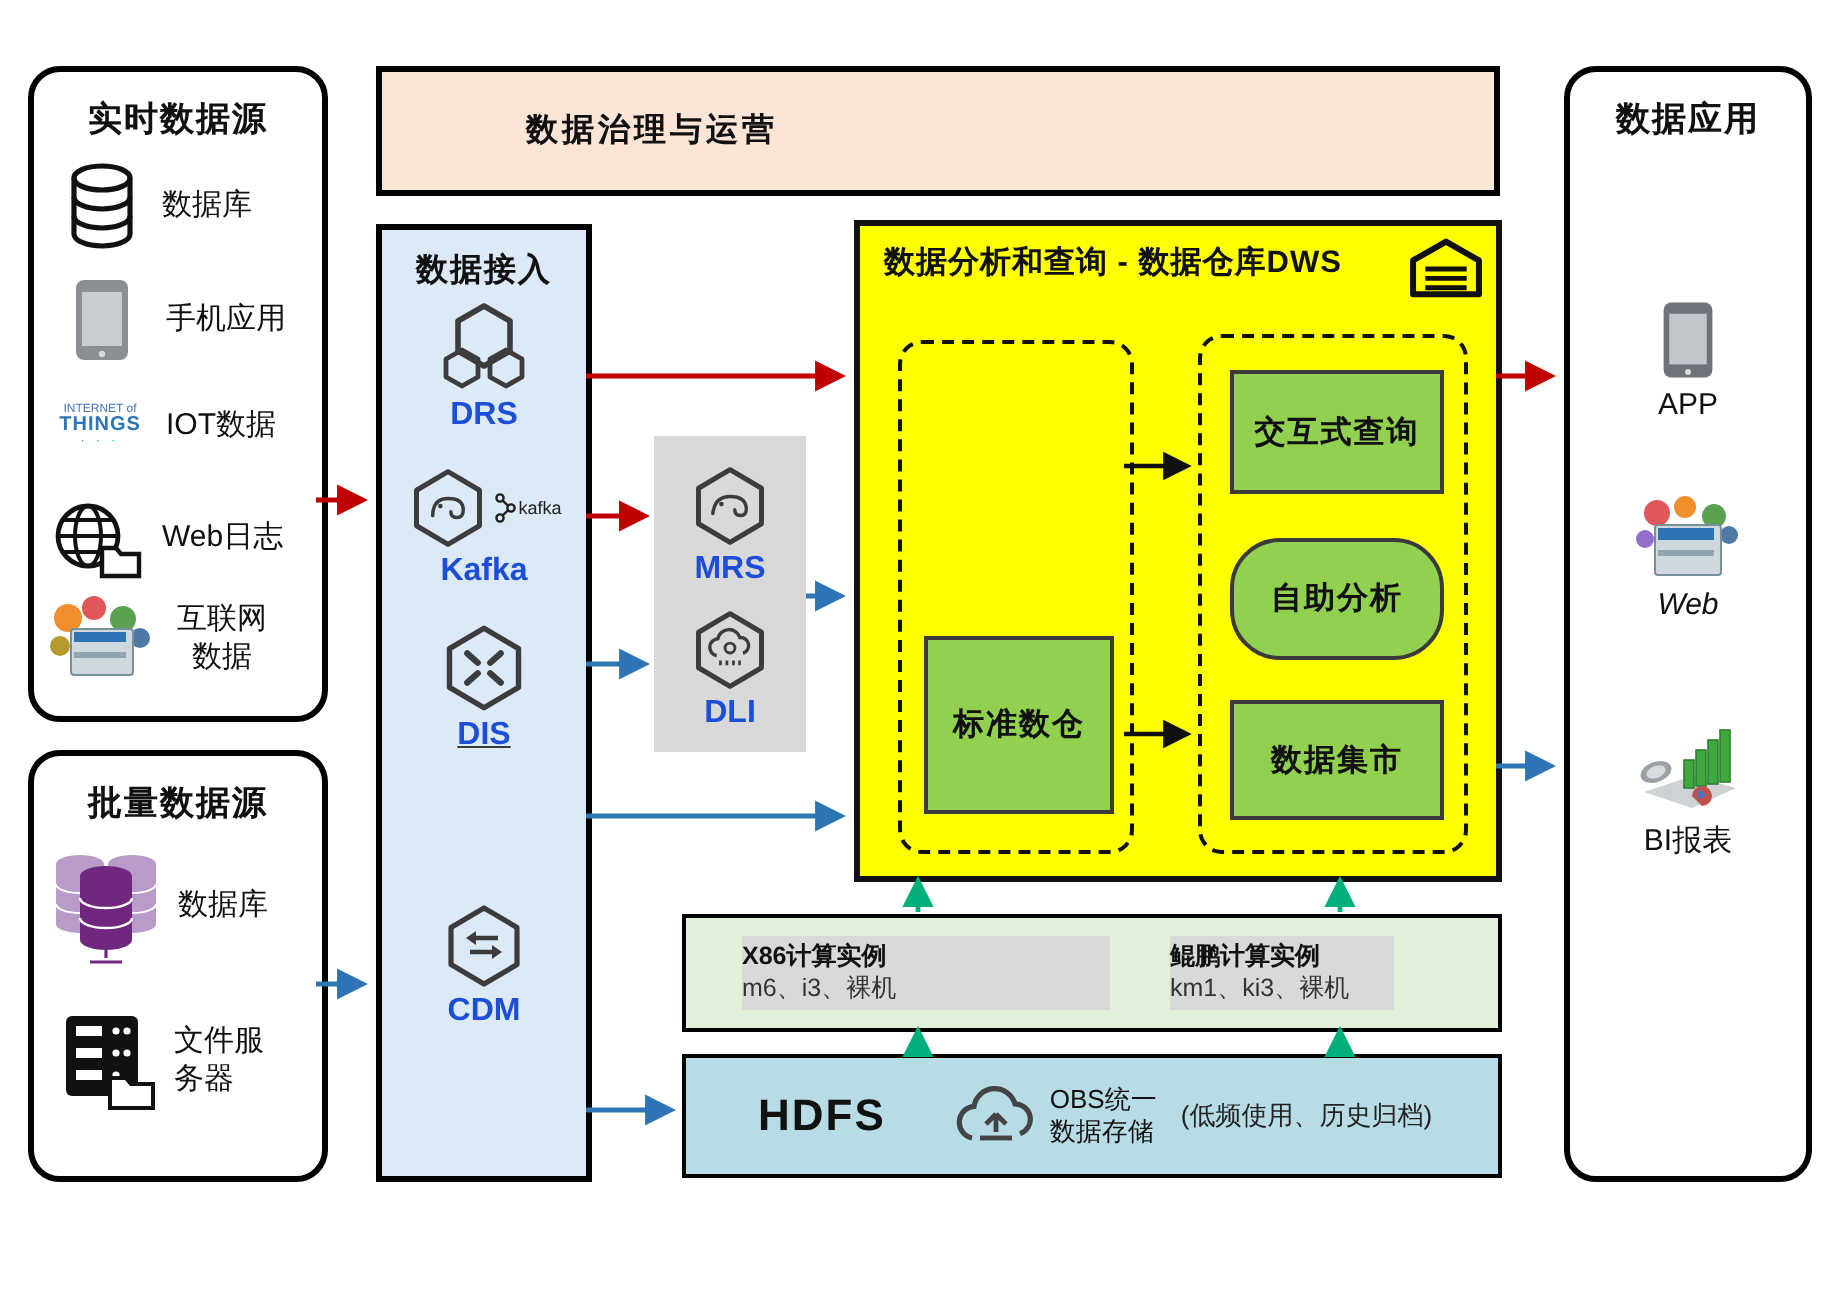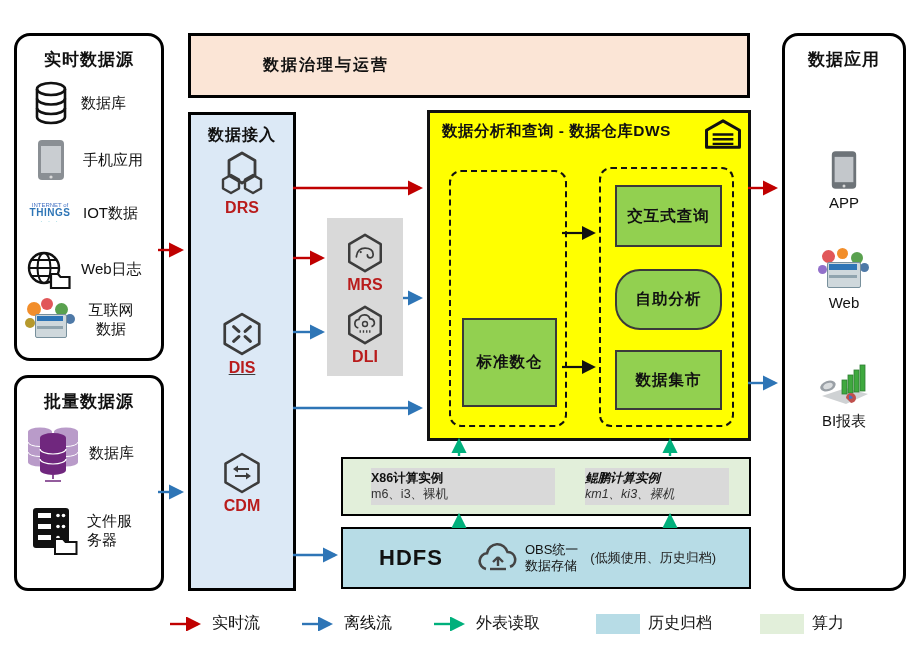--- a/index.html
+++ b/index.html
@@ -16,21 +16,21 @@
   .item-row{position:absolute;display:flex;align-items:center;gap:8px;}
   .item-label{font-size:15px;color:#111;white-space:pre-line;line-height:1.25;}
   .banner{position:absolute;left:188px;top:33px;width:556px;height:59px;background:var(--banner-bg);
     border:3px solid #000;display:flex;align-items:center;}
   .banner-title{font-weight:bold;font-size:16px;letter-spacing:2px;margin-left:72px;}
   .dayu-wrap{display:flex;align-items:center;margin-left:120px;gap:4px;}
   .dayu-label{font-weight:bold;font-size:17px;}
   .col-ingest{position:absolute;left:188px;top:112px;width:102px;height:473px;
     background:var(--ingest-bg);border:3px solid #000;}
   .svc{position:absolute;left:0;width:100%;display:flex;flex-direction:column;align-items:center;gap:2px;color:#3c3c3c;}
-  .svc-label{font-weight:bold;font-size:16px;color:#b91c1c;}
+  .svc-label{font-weight:bold;font-size:16px;color:#1d4ed8;}
   .kafka-row{display:flex;align-items:center;gap:2px;}
   .kafka-logo-text{font-size:9px;color:#222;display:flex;align-items:center;gap:1px;}
   .panel-gray{position:absolute;left:327px;top:218px;width:76px;height:158px;background:var(--gray-panel);}
   .dws{position:absolute;left:427px;top:110px;width:318px;height:325px;background:var(--warehouse-bg);border:3px solid #111;}
   .dws-title{position:absolute;left:12px;top:8px;font-weight:bold;font-size:15.5px;letter-spacing:.5px;}
   .dashed{position:absolute;border:2.5px dashed #111;border-radius:12px;}
   .gbox{position:absolute;background:var(--green-box);border:2px solid #3a3a3a;display:flex;
     align-items:center;justify-content:center;font-weight:bold;font-size:15.5px;letter-spacing:1px;}
   .compute{position:absolute;left:341px;top:457px;width:406px;height:55px;background:var(--compute-bg);border:2.5px solid #000;}
   .chip{position:absolute;background:#D9D9D9;display:flex;flex-direction:column;justify-content:center;line-height:1.25;}
@@ -122,21 +122,21 @@
         <i style="left:40px;top:16px;width:10px;height:10px;background:#4E79A7;"></i>
         <i style="left:0px;top:20px;width:10px;height:10px;background:#B6992D;"></i>
         <span class="laptop" style="left:10px;top:16px;width:30px;height:22px;"></span>
         <span class="lap-bar" style="left:12px;top:18px;width:26px;height:5px;"></span>
         <span class="lap-bar" style="left:12px;top:28px;width:26px;height:3px;background:#90a4ae;"></span>
       </span>
       <span class="item-label" style="width:52px;text-align:center;">互联网数据</span>
     </div>
   </div>
 
-  <div class="rbox" style="left:14px;top:375px;width:144px;height:210px;border-radius:14px;">
+  <div class="rbox" style="left:14px;top:375px;width:144px;height:210px;">
     <div class="btitle abs" style="left:0;right:0;top:12px;">批量数据源</div>
     <div class="item-row" style="left:8px;top:44px;">
       <svg width="56" height="62" viewBox="0 0 56 62">
         <g fill="#B99BC9">
           <ellipse cx="15" cy="10" rx="12" ry="4.5"></ellipse>
             <rect x="3" y="10" width="24" height="30"></rect>
             <ellipse cx="15" cy="40" rx="12" ry="4.5"></ellipse>
           <ellipse cx="41" cy="10" rx="12" ry="4.5"></ellipse>
             <rect x="29" y="10" width="24" height="30"></rect>
             <ellipse cx="41" cy="40" rx="12" ry="4.5"></ellipse>
@@ -180,20 +180,39 @@
   <div class="col-ingest">
     <div class="btitle abs" style="left:0;right:0;top:10px;font-size:16px;">数据接入</div>
     <div class="svc" style="top:36px;">
       <svg width="48" height="46" viewBox="0 0 48 46">
         <path d="M24 2 L37 9.5 V24.5 L24 32 L11 24.5 V9.5 Z" fill="none" stroke="#3c3c3c" stroke-width="2.8" stroke-linejoin="round"></path>
         <path d="M13 24 L21 28.5 V37.5 L13 42 L5 37.5 V28.5 Z" fill="none" stroke="#3c3c3c" stroke-width="2.4" stroke-linejoin="round"></path>
         <path d="M35 24 L43 28.5 V37.5 L35 42 L27 37.5 V28.5 Z" fill="none" stroke="#3c3c3c" stroke-width="2.4" stroke-linejoin="round"></path>
       </svg>
       <span class="svc-label">DRS</span>
     </div>
+    <div class="svc" style="top:118px;">
+      <span class="kafka-row">
+        <svg width="42" height="42" viewBox="0 0 44 44" style="color:#3c3c3c">
+          <use href="#hex"></use>
+          <path d="M14 26 q0 -9 8 -9 q8 0 8 6 q0 4 -3.5 4 q-3 0 -3 -3" fill="none" stroke="#3c3c3c" stroke-width="1.8" stroke-linecap="round"></path>
+          <circle cx="18" cy="21" r="1.2" fill="#3c3c3c"></circle>
+        </svg>
+        <span class="kafka-logo-text">
+          <svg width="11" height="16" viewBox="0 0 11 16">
+            <circle cx="3" cy="3" r="1.8" fill="none" stroke="#222" stroke-width="1.2"></circle>
+            <circle cx="3" cy="13" r="1.8" fill="none" stroke="#222" stroke-width="1.2"></circle>
+            <circle cx="8.5" cy="8" r="1.8" fill="none" stroke="#222" stroke-width="1.2"></circle>
+            <path d="M4.2 4.2 L7 6.8 M4.2 11.8 L7 9.2" stroke="#222" stroke-width="1.2"></path>
+          </svg>
+          <span>kafka</span>
+        </span>
+      </span>
+      <span class="svc-label">Kafka</span>
+    </div>
     <div class="svc" style="top:196px;text-decoration:underline;">
       <svg width="46" height="46" viewBox="0 0 44 44" style="color:#3c3c3c">
         <use href="#hex"></use>
         <path d="M14 15 l5 4.5 M30 15 l-5 4.5 M14 29 l5 -4.5 M30 29 l-5 -4.5" stroke="#3c3c3c" stroke-width="3" stroke-linecap="round" fill="none"></path>
       </svg>
       <span class="svc-label">DIS</span>
     </div>
     <div class="svc" style="top:336px;">
       <svg width="44" height="44" viewBox="0 0 44 44" style="color:#3c3c3c">
         <use href="#hex"></use>
@@ -236,21 +255,21 @@
     <div class="gbox" style="left:185px;top:72px;width:103px;height:58px;">交互式查询</div>
     <div class="gbox" style="left:185px;top:156px;width:103px;height:57px;border-radius:25px;">自助分析</div>
     <div class="gbox" style="left:185px;top:237px;width:103px;height:56px;">数据集市</div>
   </div>
 
   <div class="compute">
     <div class="chip" style="left:28px;top:9px;width:184px;height:37px;">
       <span class="l1">X86计算实例</span>
       <span class="l2">m6、i3、裸机</span>
     </div>
-    <div class="chip" style="left:242px;top:9px;width:144px;height:37px;font-style:italic;">
+    <div class="chip" style="left:242px;top:9px;width:112px;height:37px;">
       <span class="l1">鲲鹏计算实例</span>
       <span class="l2">km1、ki3、裸机</span>
     </div>
   </div>
 
   <div class="hdfs">
     <span class="hdfs-name">HDFS</span>
     <svg style="margin-left:32px;" width="46" height="36" viewBox="0 0 46 36">
       <path d="M11 29 a8 8 0 0 1 1 -15.8 a10.5 10.5 0 0 1 20.5 -1.2 a7.6 7.6 0 0 1 2.5 14.8" fill="none" stroke="#444" stroke-width="2.6"></path>
       <path d="M23 26 v-8 M23 17 l-5 5 M23 17 l5 5" stroke="#444" stroke-width="2.4" fill="none"></path>
@@ -266,21 +285,21 @@
   <div class="rbox" style="left:782px;top:33px;width:118px;height:552px;">
     <div class="btitle abs" style="left:0;right:0;top:12px;">数据应用</div>
     <div class="svc" style="top:112px;color:#555;">
       <svg width="30" height="44" viewBox="0 0 32 44">
         <rect x="3" y="2" width="26" height="40" rx="4" fill="#6d7378"></rect>
         <rect x="6" y="8" width="20" height="27" fill="#c3c7cb"></rect>
         <circle cx="16" cy="39" r="1.6" fill="#d9d9d9"></circle>
       </svg>
       <span class="item-label">APP</span>
     </div>
-    <div class="svc" style="top:212px;">
+    <div class="svc" style="top:212px;font-style:italic;">
       <span class="collage">
         <i style="left:4px;top:2px;width:13px;height:13px;background:#E15759;"></i>
         <i style="left:19px;top:0;width:11px;height:11px;background:#F28E2B;"></i>
         <i style="left:33px;top:4px;width:12px;height:12px;background:#59A14F;"></i>
         <i style="left:42px;top:15px;width:9px;height:9px;background:#4E79A7;"></i>
         <i style="left:0px;top:17px;width:9px;height:9px;background:#9270CA;"></i>
         <span class="laptop" style="left:9px;top:14px;width:32px;height:24px;"></span>
         <span class="lap-bar" style="left:11px;top:16px;width:28px;height:6px;"></span>
         <span class="lap-bar" style="left:11px;top:27px;width:28px;height:3px;background:#90a4ae;"></span>
       </span>
@@ -297,38 +316,20 @@
         </g>
         <ellipse cx="12" cy="28" rx="8" ry="5" fill="#9aa0a6" transform="rotate(-20 12 28)"></ellipse>
         <ellipse cx="12" cy="28" rx="5" ry="3" fill="#d9dcde" transform="rotate(-20 12 28)"></ellipse>
         <path d="M30 40 a5 5 0 1 1 5 5 z" fill="#C0504D"></path>
         <path d="M33 41.5 l4 -1.5 a5 5 0 0 0 -4 -3 z" fill="#4472C4"></path>
       </svg>
       <span class="item-label">BI报表</span>
     </div>
   </div>
 
-  <div class="legend">
-    <svg width="36" height="14">
-        <line x1="2" y1="7" x2="30" y2="7" stroke="#C00000" stroke-width="2.4" marker-end="url(#arr-red)"></line>
-      </svg>
-    <span class="lab">实时流</span>
-    <svg width="36" height="14" style="margin-left:40px">
-        <line x1="2" y1="7" x2="30" y2="7" stroke="#2E75B6" stroke-width="2.4" marker-end="url(#arr-blue)"></line>
-      </svg>
-    <span class="lab">离线流</span>
-    <svg width="36" height="14" style="margin-left:40px">
-        <line x1="2" y1="7" x2="30" y2="7" stroke="#00B07C" stroke-width="2.4" marker-end="url(#arr-green)"></line>
-      </svg>
-    <span class="lab">外表读取</span>
-    <span class="sw" style="margin-left:56px;background:var(--history-archive);"></span>
-    <span class="lab">历史归档</span>
-    <span class="sw" style="margin-left:48px;background:var(--compute-bg);"></span>
-    <span class="lab">算力</span>
-  </div>
 
   <svg class="arrow-layer" width="914" height="651">
 
     <line x1="158" y1="250" x2="181" y2="250" stroke="#C00000" stroke-width="2.4" marker-end="url(#arr-red)"></line>
     <line x1="293" y1="188" x2="420" y2="188" stroke="#C00000" stroke-width="2.4" marker-end="url(#arr-red)"></line>
     <line x1="293" y1="258" x2="322" y2="258" stroke="#C00000" stroke-width="2.4" marker-end="url(#arr-red)"></line>
     <line x1="748" y1="188" x2="775" y2="188" stroke="#C00000" stroke-width="2.4" marker-end="url(#arr-red)"></line>
 
     <line x1="403" y1="298" x2="420" y2="298" stroke="#2E75B6" stroke-width="2.4" marker-end="url(#arr-blue)"></line>
     <line x1="293" y1="332" x2="322" y2="332" stroke="#2E75B6" stroke-width="2.4" marker-end="url(#arr-blue)"></line>

